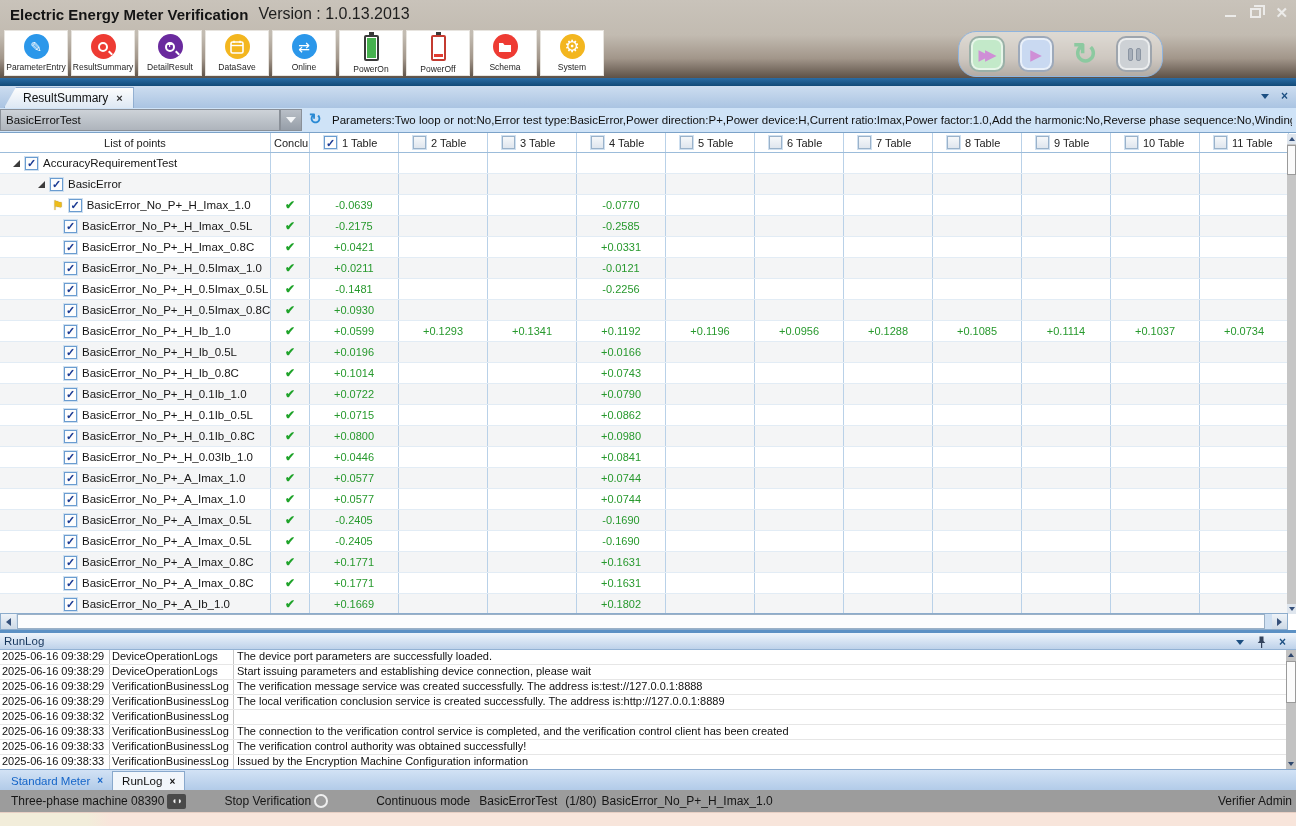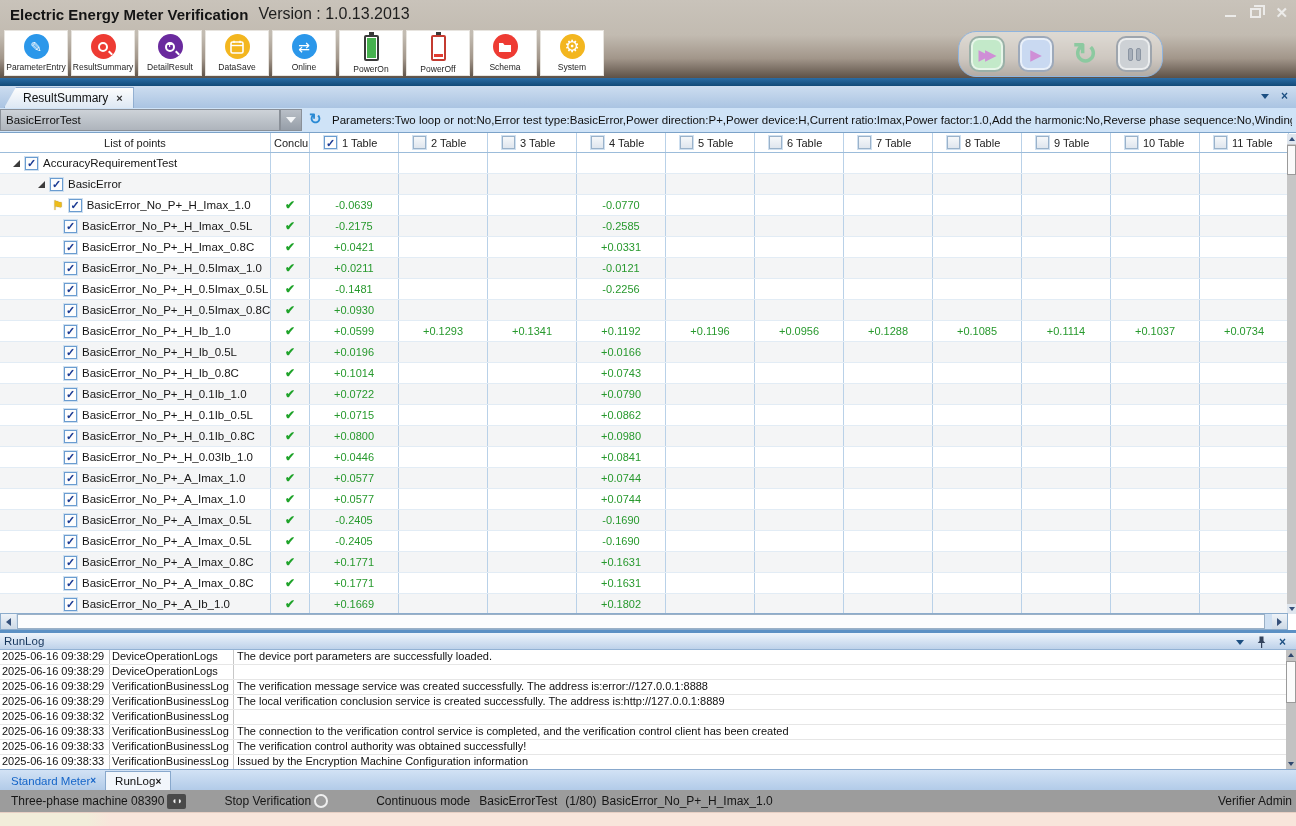--- a/index.html
+++ b/index.html
@@ -119,21 +119,21 @@
   #logscroll { position:absolute; right:0; top:650px; width:10px; height:119px; background:#c2c2c2; }
   #logscroll .arr { position:absolute; left:0; width:10px; height:10px; display:flex; align-items:center; justify-content:center; }
   #logscroll .arr i { width:0; height:0; border-left:3px solid transparent; border-right:3px solid transparent; }
   #logscroll .up { top:0; } #logscroll .up i { border-bottom:4px solid #30486e; }
   #logscroll .down { bottom:0; } #logscroll .down i { border-top:4px solid #30486e; }
   #logscroll .thumb { position:absolute; left:0; top:11px; width:10px; height:42px; background:#fbfbfb; border:1px solid #9a9a9a; }
 
   
   #bottom-tabstrip { position:absolute; left:0; top:769px; width:1296px; height:21px;
                      background:linear-gradient(#d2e2f5,#b2cbe8); border-top:1px solid #88a8cc; display:flex; align-items:flex-end; padding-left:2px; }
-  .btab { height:19px; display:flex; align-items:center; padding:0 9px; font-size:11.5px; }
+  .btab { height:19px; display:flex; align-items:center; gap:7px; padding:0 9px; font-size:11.5px; }
   .btab .x { font-size:10px; font-weight:bold; }
   .btab.inactive { color:#1565c8; } .btab.inactive .x { color:#1565c8; }
   .btab.active { background:#f2f6fb; border:1px solid #88a8cc; border-bottom:none; color:#111; }
 
   #statusbar { position:absolute; left:0; top:790px; width:1296px; height:22px; background:#9c9c9c; display:flex; align-items:center; font-size:12px; color:#161616; }
   #device-icon { width:19px; height:15px; background:#4a4a4a; border-radius:2px; margin-left:3px; color:#f2f2f2; font-size:9px;
                  display:flex; align-items:center; justify-content:center; letter-spacing:0; line-height:1; }
   #stop-toggle { width:14px; height:14px; border:2px solid #efefef; border-radius:50%; margin-left:3px; background:transparent; }
   #status-user { position:absolute; right:4px; top:0; height:22px; line-height:22px; }
 
@@ -826,25 +826,26 @@
   </div>
   <div id="runlog-rows">
       <div class="log-row">
         <span class="log-time">2025-06-16 09:38:29</span>
         <span class="log-cat">DeviceOperationLogs</span>
         <span class="log-msg">The device port parameters are successfully loaded.</span>
       </div>
       <div class="log-row">
         <span class="log-time">2025-06-16 09:38:29</span>
         <span class="log-cat">DeviceOperationLogs</span>
+        <span class="log-msg">Start issuing parameters and establishing device connection, please wait</span>
       </div>
       <div class="log-row">
         <span class="log-time">2025-06-16 09:38:29</span>
         <span class="log-cat">VerificationBusinessLog</span>
-        <span class="log-msg">The verification message service was created successfully. The address is:error://127.0.0.1:8888</span>
+        <span class="log-msg">The verification message service was created successfully. The address is:test://127.0.0.1:8888</span>
       </div>
       <div class="log-row">
         <span class="log-time">2025-06-16 09:38:29</span>
         <span class="log-cat">VerificationBusinessLog</span>
         <span class="log-msg">The local verification conclusion service is created successfully. The address is:http://127.0.0.1:8889</span>
       </div>
       <div class="log-row">
         <span class="log-time">2025-06-16 09:38:32</span>
         <span class="log-cat">VerificationBusinessLog</span>
       </div>

